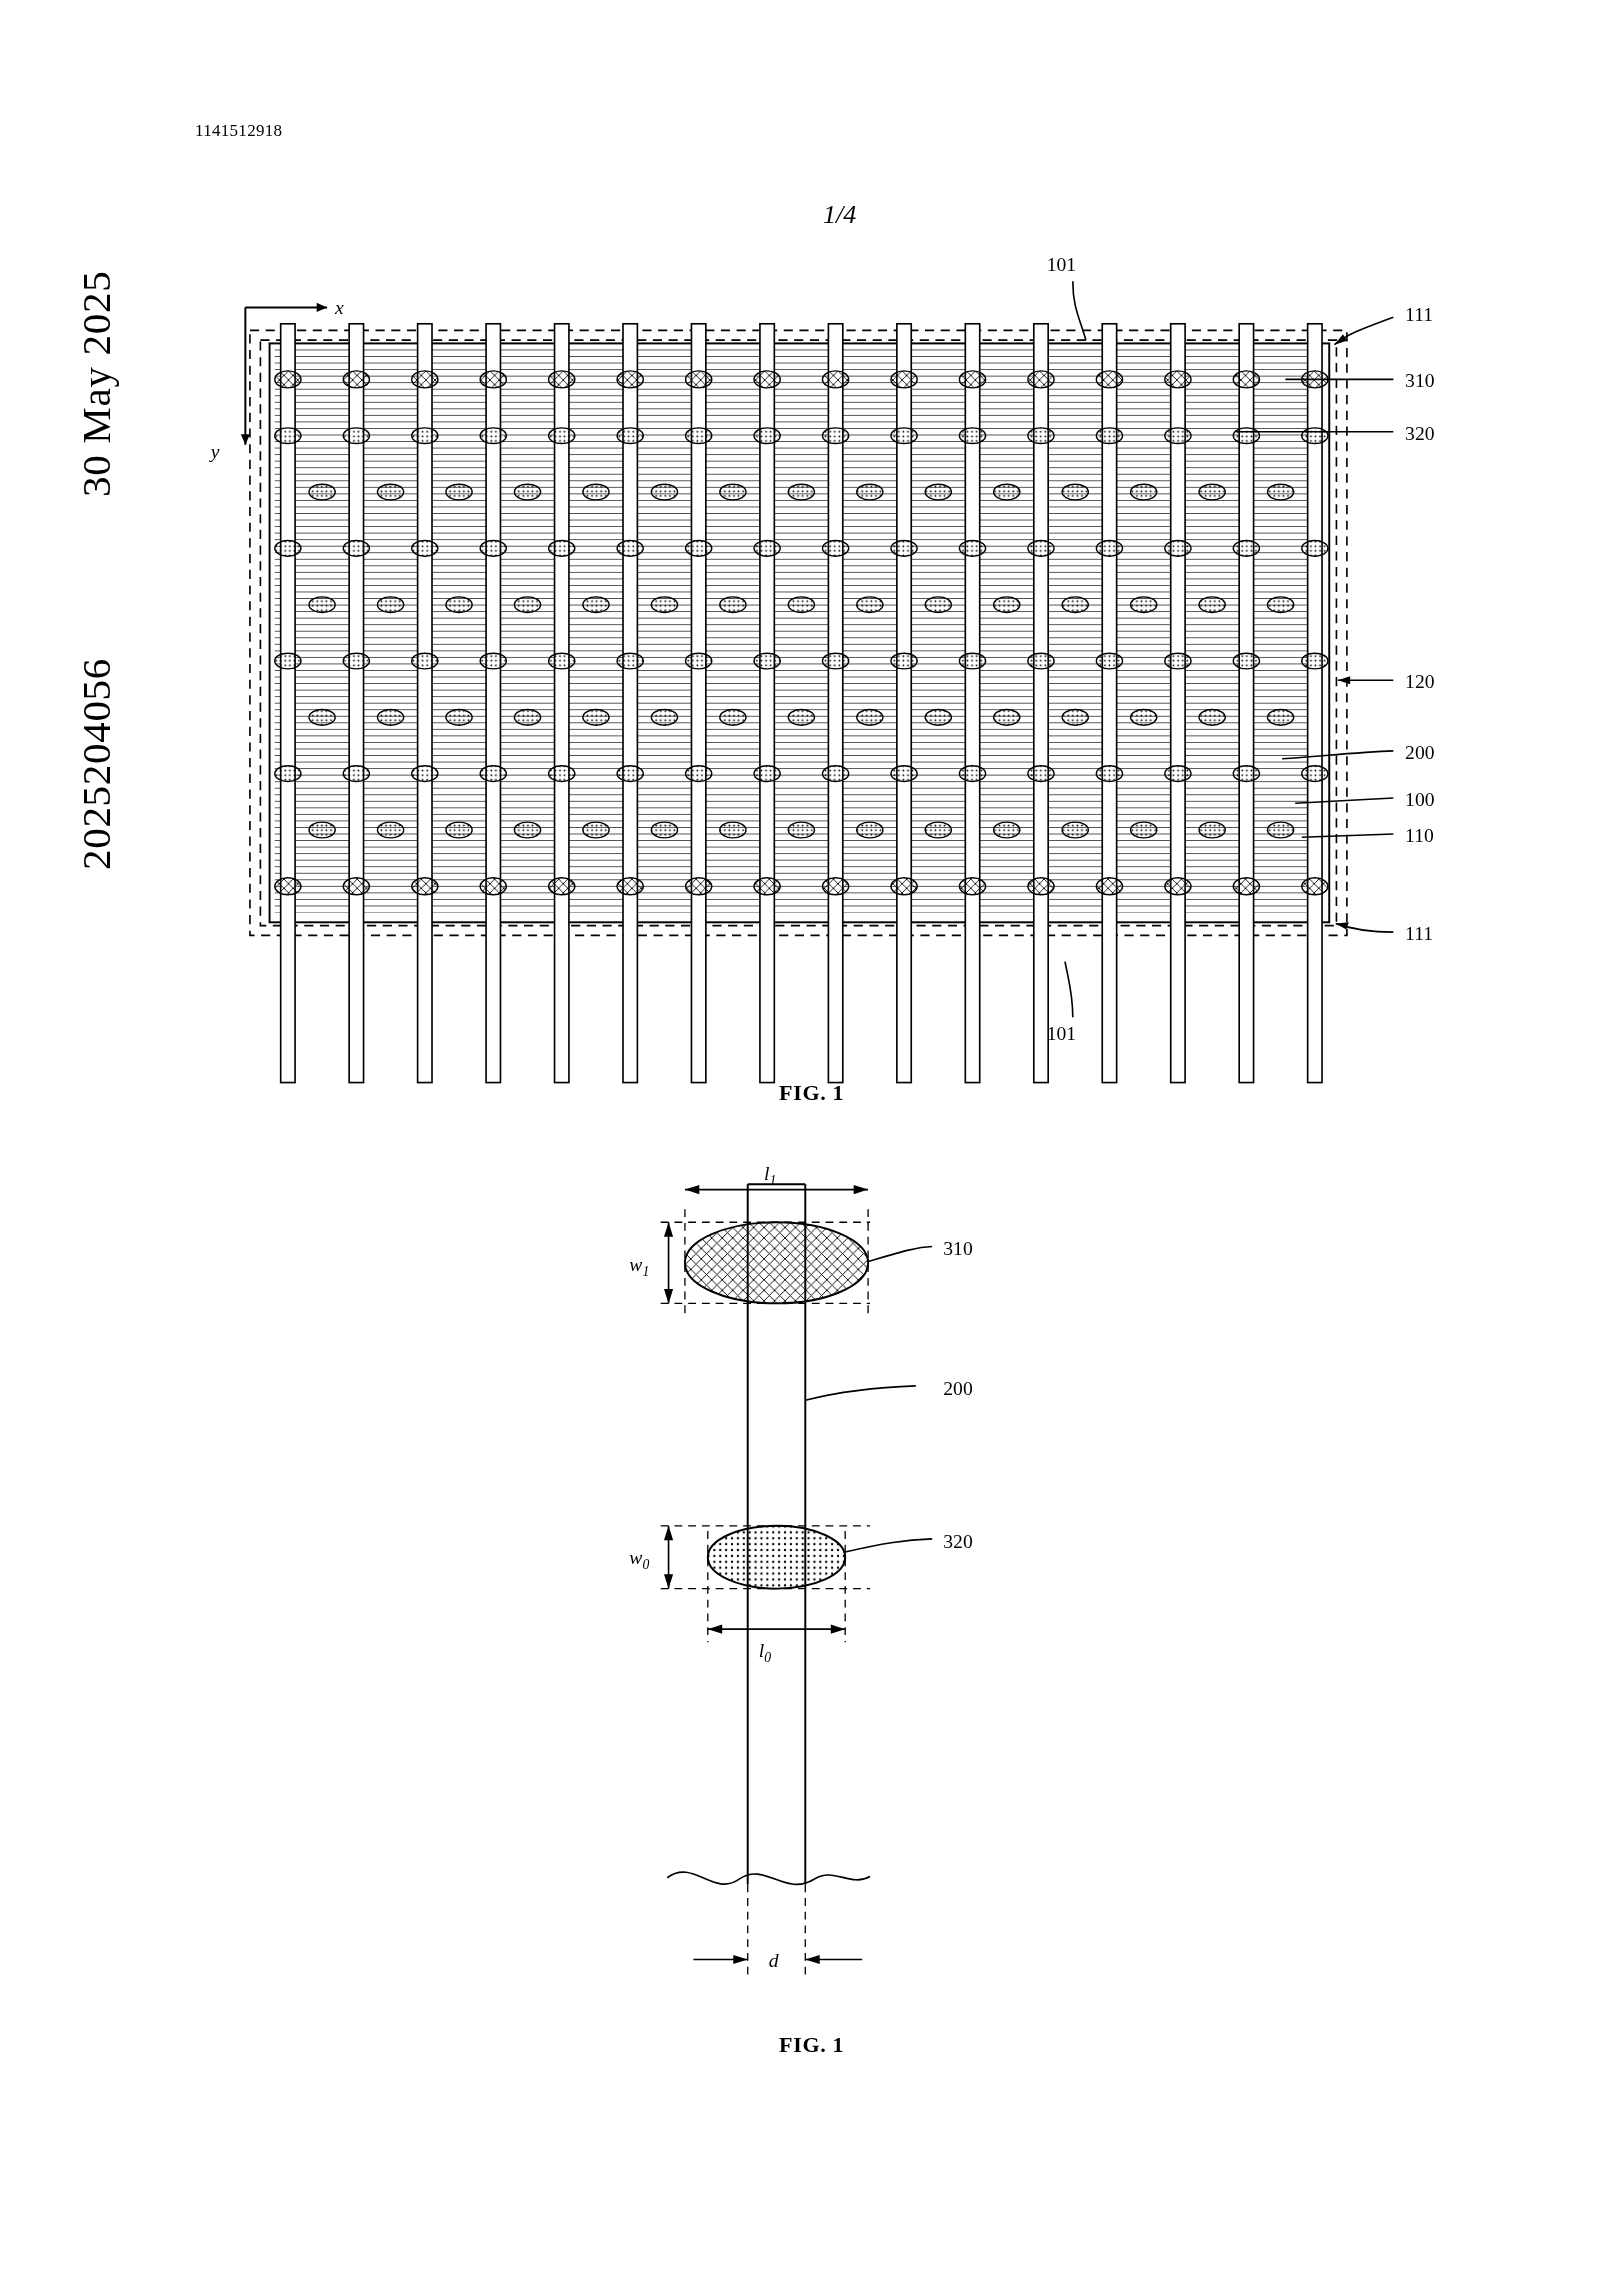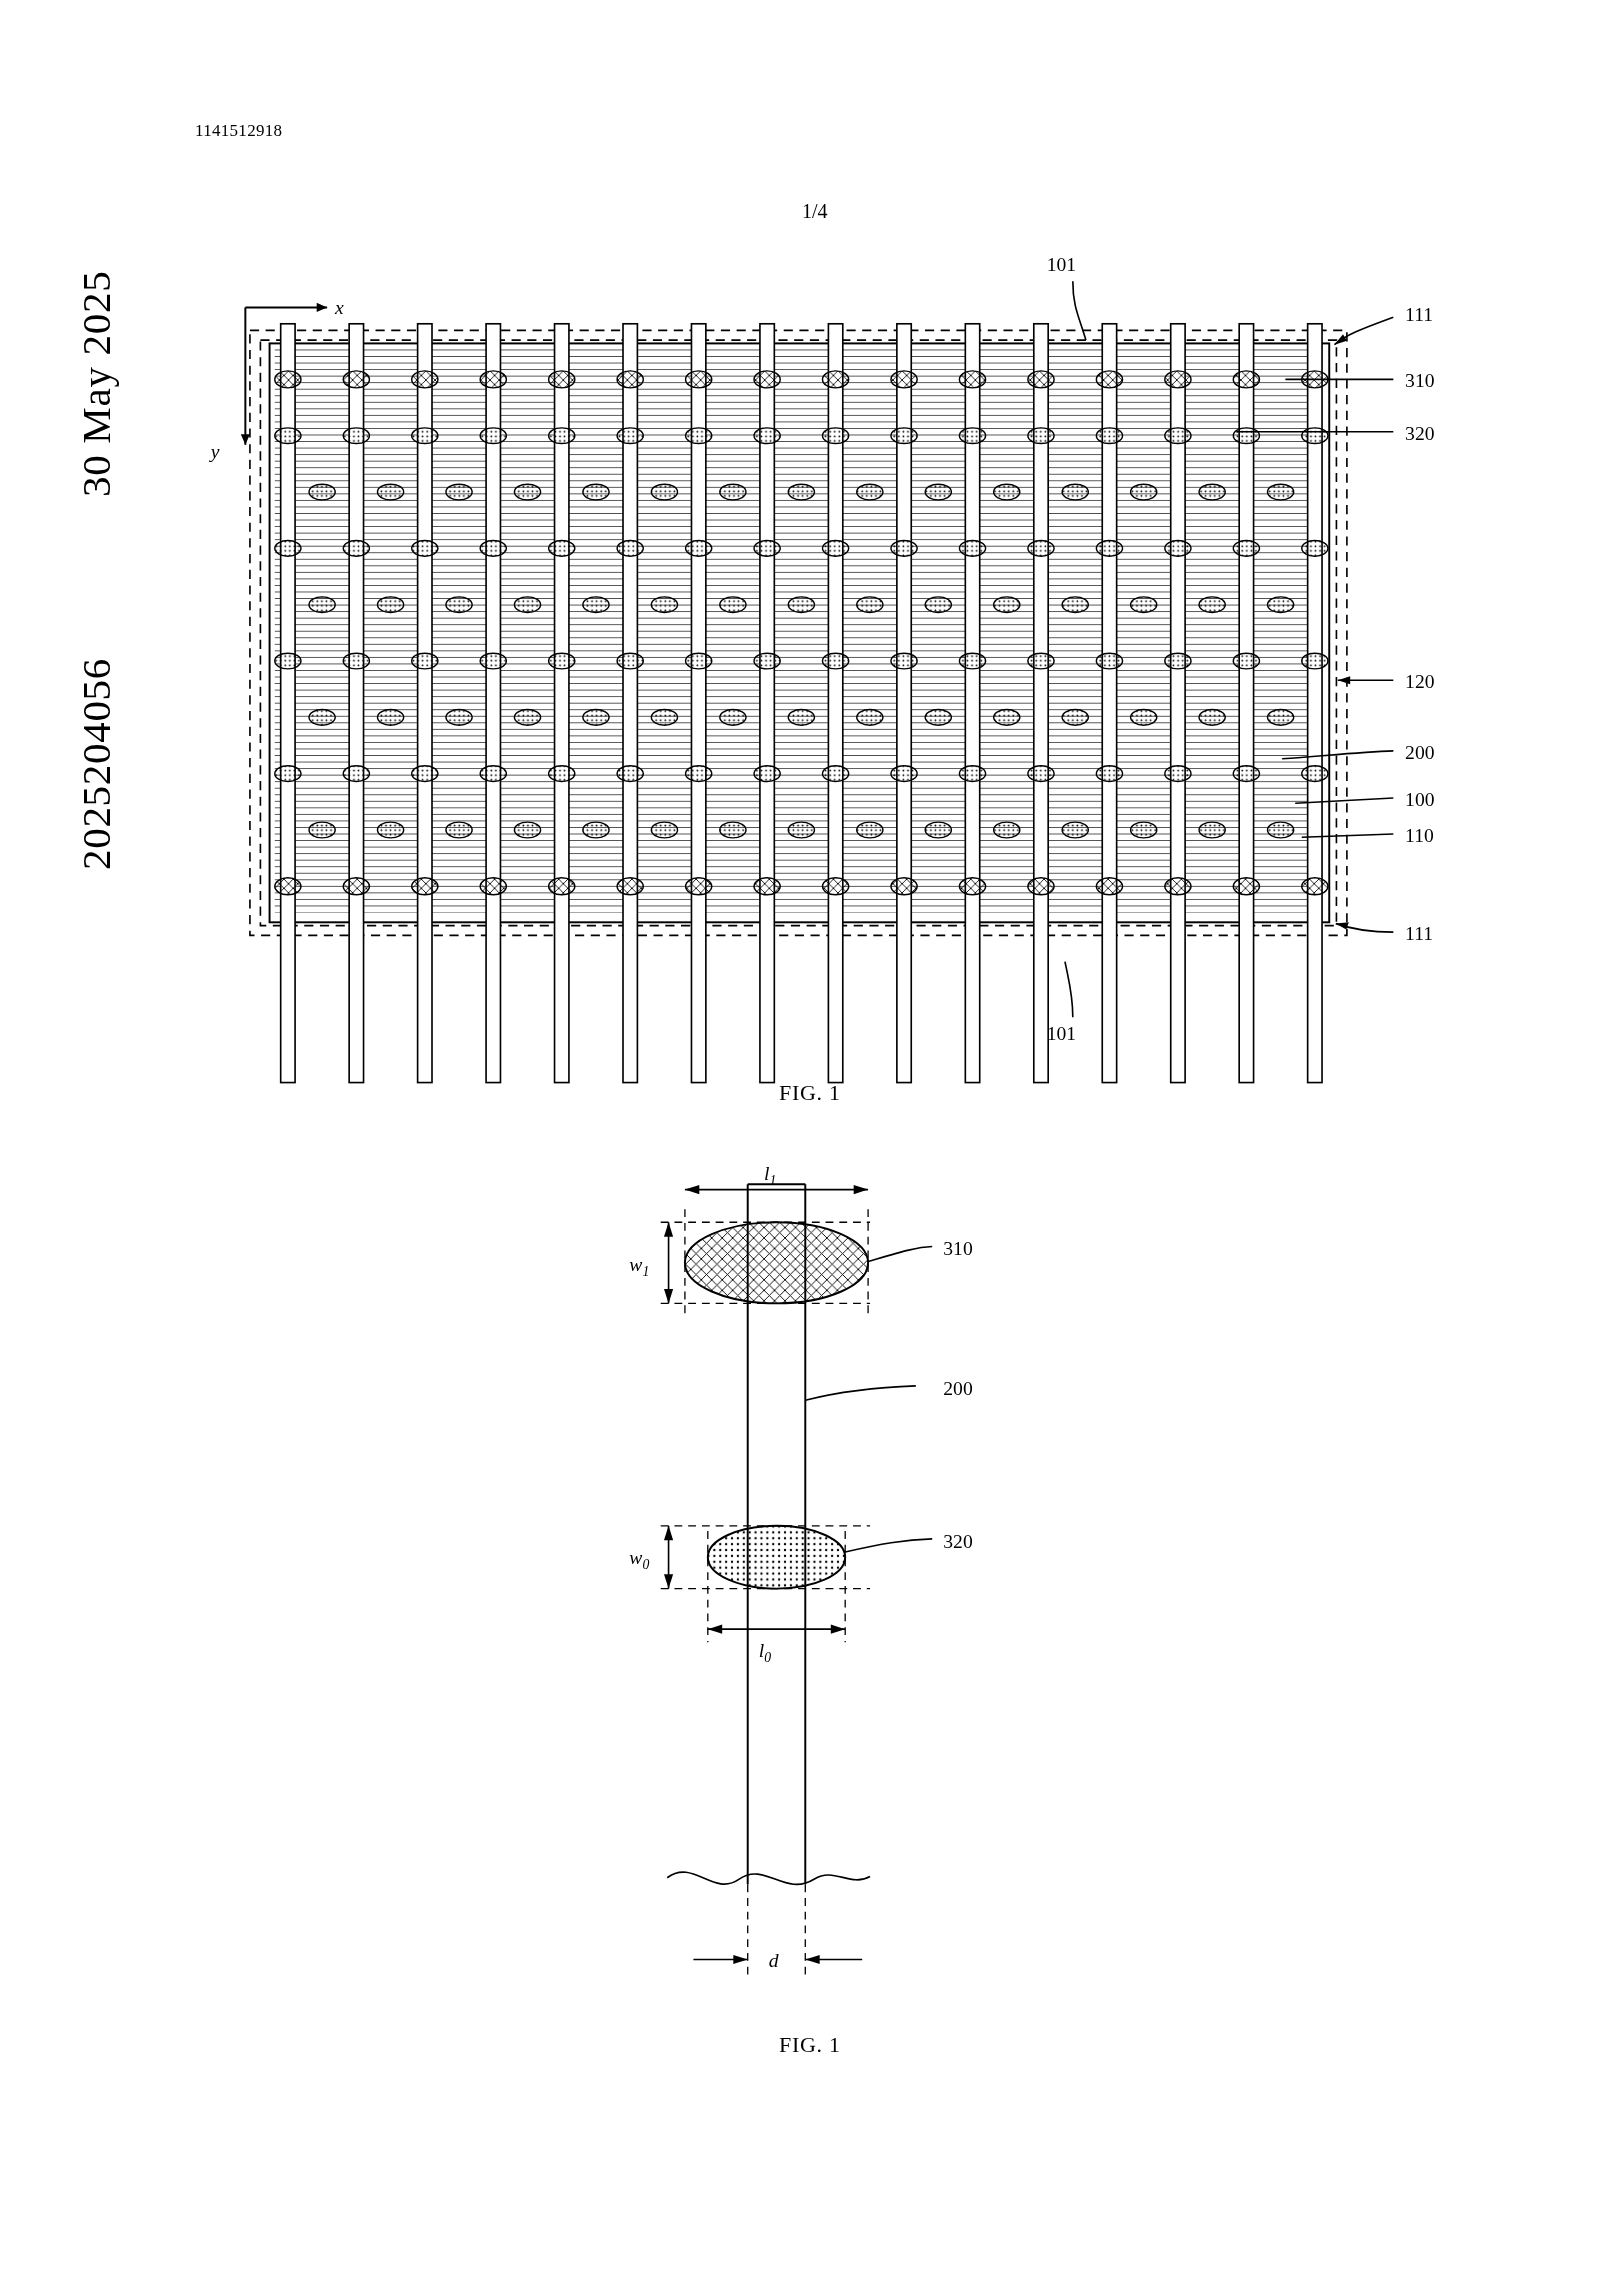--- a/index.html
+++ b/index.html
@@ -35,29 +35,31 @@
   }
   .side-date {
     transform: rotate(-90deg) translate(-497px, 72px);
   }
   .side-appnum {
     transform: rotate(-90deg) translate(-870px, 72px);
   }
 
   .page-count {
     position: absolute;
-    left: 802px;
+    left: 823px;
     top: 200px;
-    font-size: 20px;
+    font-size: 26px;
+    font-style: italic;
   }
 
   .fig-caption {
     position: absolute;
     font-size: 22px;
     letter-spacing: 0.7px;
+    font-weight: bold;
   }
   #fig1-caption { left: 779px; top: 1080px; }
   #fig2-caption { left: 779px; top: 2032px; }
 
   svg { position: absolute; left: 0; top: 0; }
 
   .lbl {
     font-family: "Liberation Serif", serif;
     font-size: 30px;
     fill: #000;

